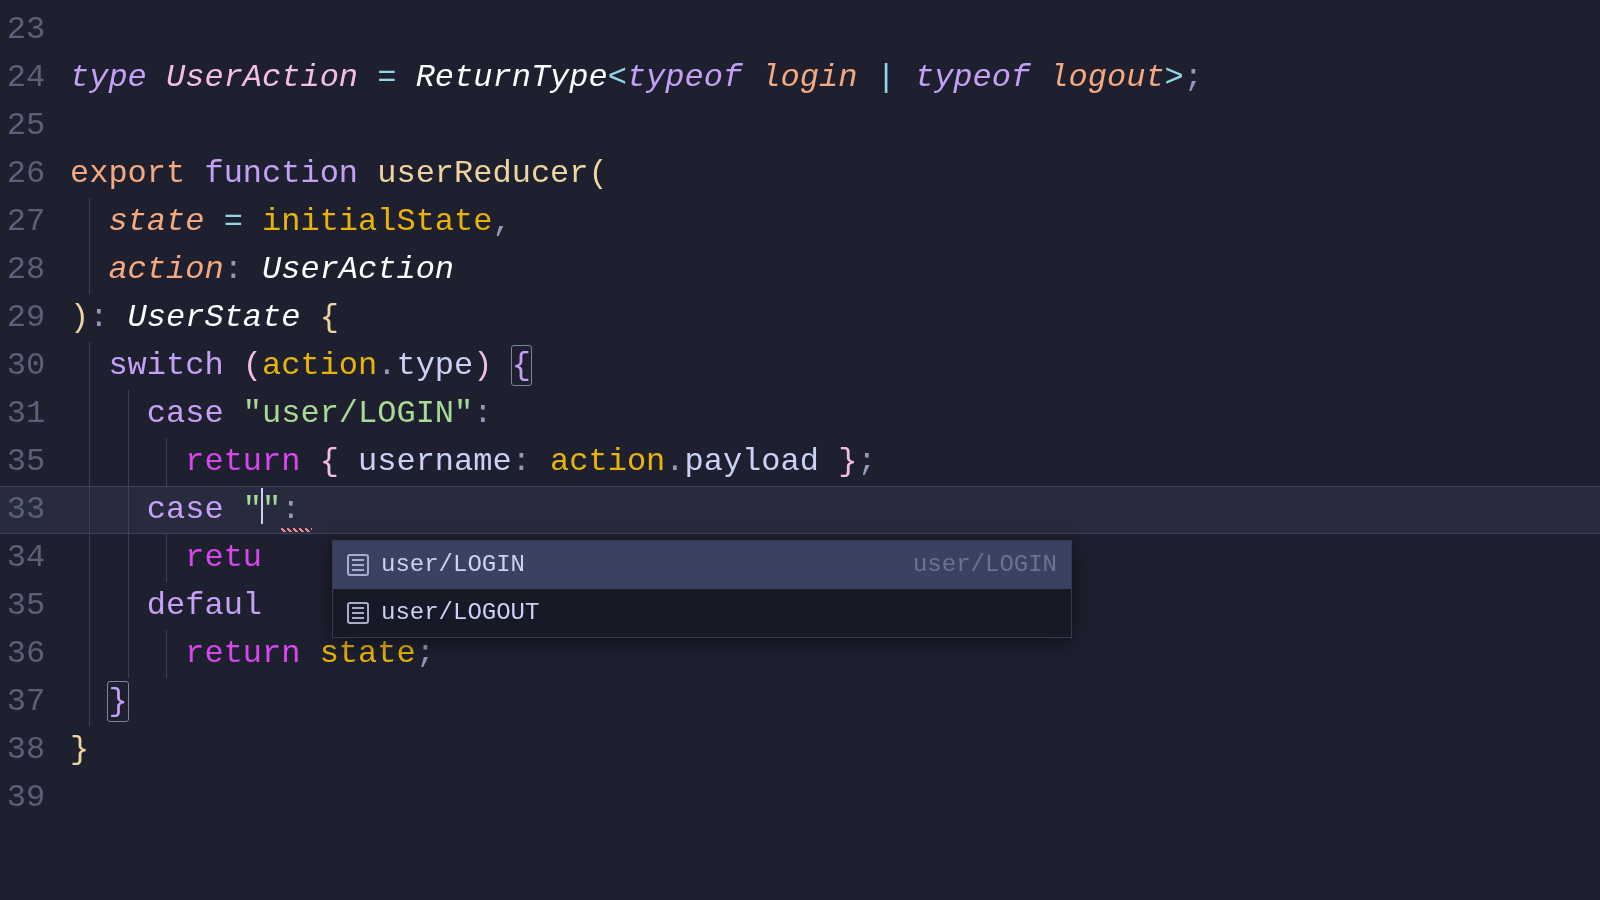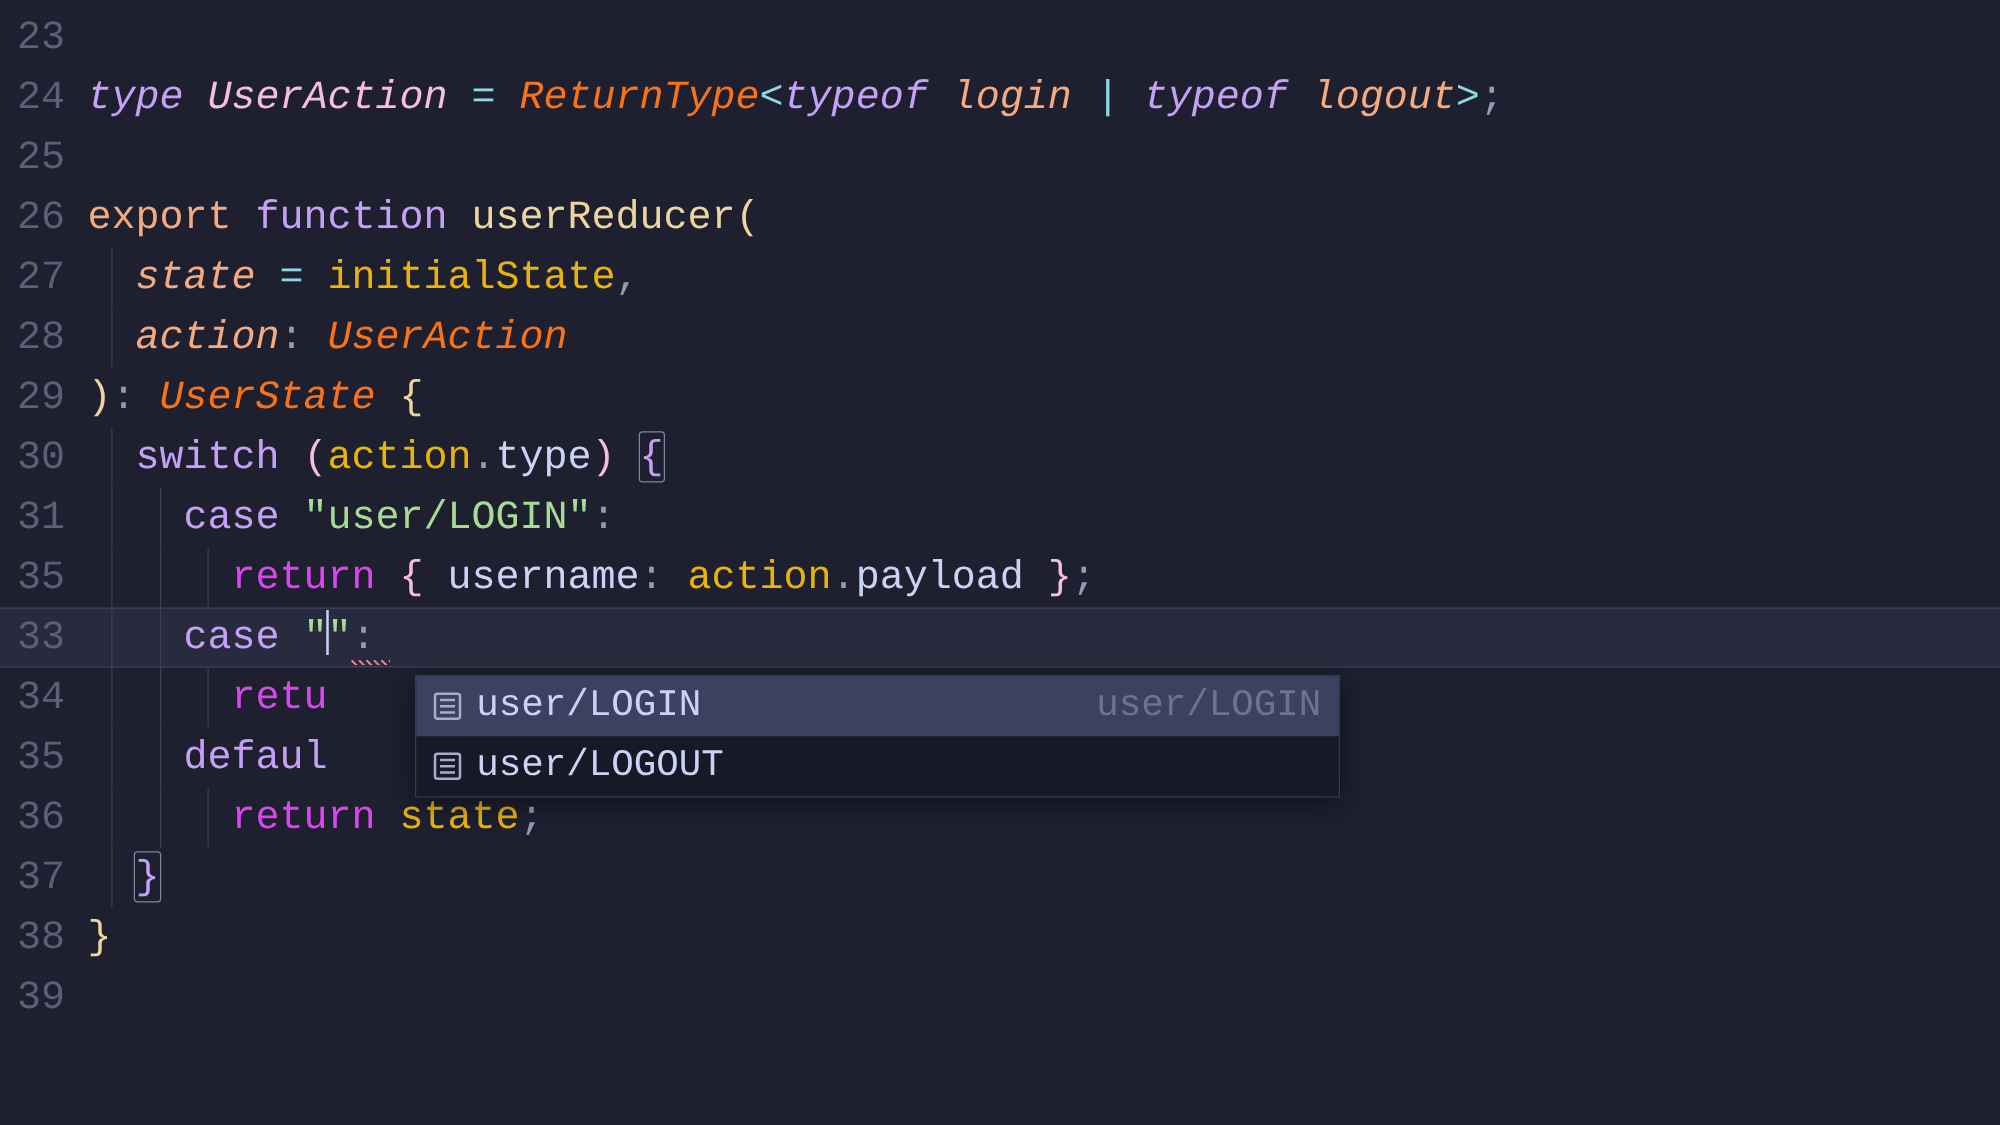--- a/index.html
+++ b/index.html
@@ -15,21 +15,21 @@
     position: relative;
   }
   .editor {
     display: flex;
     width: 100%;
     height: 100%;
     padding-top: 6px;
   }
   .gutter {
     width: 70px;
-    text-align: right;
+    text-align: center;
     padding-right: 18px;
     color: #5b6078;
     user-select: none;
     flex-shrink: 0;
   }
   .gutter .ln { height: 48px; }
   .code {
     flex: 1;
     position: relative;
     white-space: pre;
@@ -55,21 +55,21 @@
     background: #3b3f58;
     top: 0;
     bottom: 0;
   }
   .tok-keyword   { color: #c6a0f6; }
   .tok-keyword-export { color: #f5a97f; }
   .tok-keyword-ret { color: #d946ef; }
   .tok-type-kw   { color: #c6a0f6; font-style: italic; }
   .tok-func2     { color: #eed49f; }
   .tok-typename  { color: #f5bde6; font-style: italic; }
-  .tok-typename2 { color: #f97316; font-style: italic; }
+  .tok-typename2 { color: #ffffff; font-style: italic; }
   .tok-param     { color: #f5a97f; font-style: italic; }
   .tok-prop      { color: #cad3f5; }
   .tok-string    { color: #a6da95; }
   .tok-punc      { color: #939ab7; }
   .tok-paren     { color: #f5bde6; }
   .tok-paren-y   { color: #eed49f; }
   .tok-brace     { color: #eed49f; }
   .tok-brace2    { color: #c6a0f6; }
   .tok-op        { color: #91d7e3; }
   .tok-var       { color: #eab308; }
@@ -91,21 +91,21 @@
   .bracket-match {
     outline: 1px solid #7f849c;
     border-radius: 2px;
     padding: 1px 0;
   }
   .autocomplete {
     position: absolute;
     background: #181926;
     border: 1px solid #363a4f;
     box-shadow: 0 4px 20px rgba(0,0,0,0.5);
-    font-size: 30px;
+    font-size: 24px;
     z-index: 10;
   }
   .ac-row {
     display: flex;
     align-items: center;
     padding: 4px 14px;
     gap: 12px;
     height: 48px;
   }
   .ac-row.selected {

